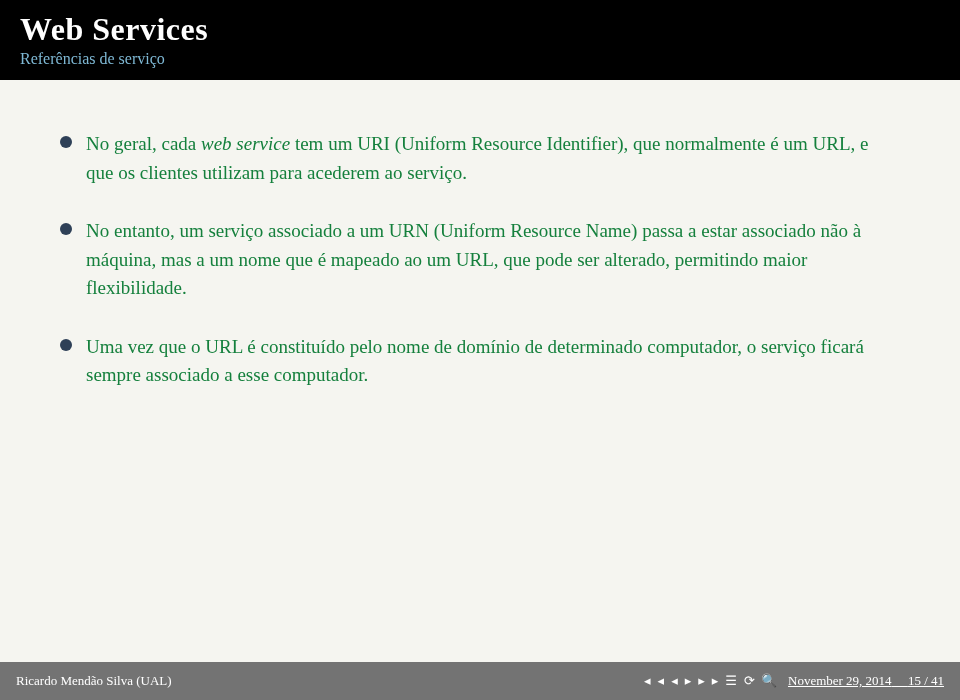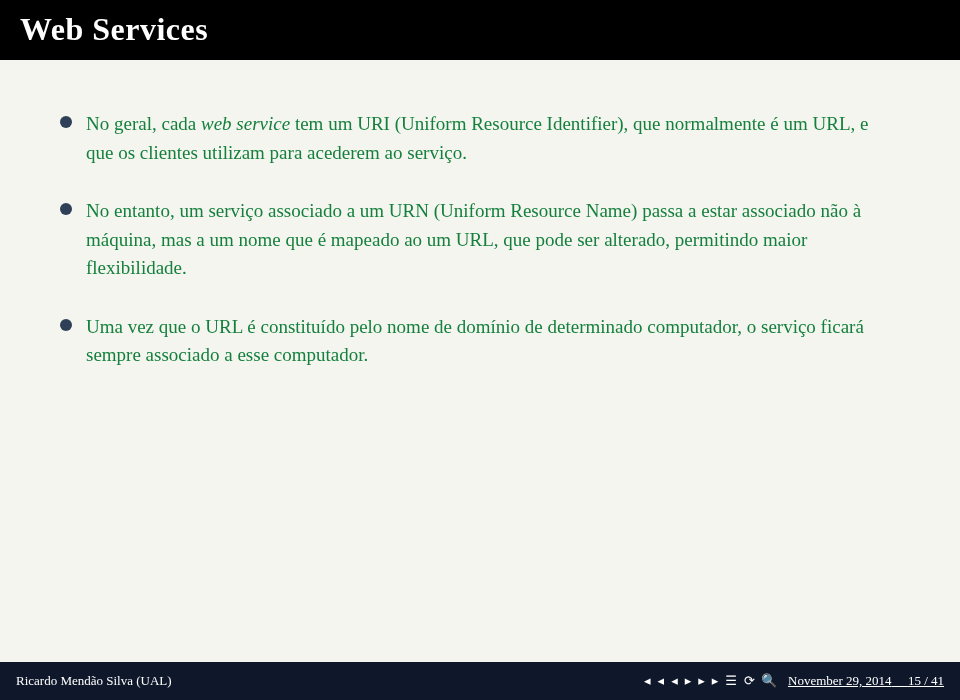--- a/index.html
+++ b/index.html
@@ -76,21 +76,21 @@
 
     .bullet-text {
       flex: 1;
     }
 
     .bullet-text em {
       font-style: italic;
     }
 
     .footer {
-      background: #0f172a;
+      background: #737373;
       color: white;
       display: flex;
       align-items: center;
       padding: 6px 16px;
       font-size: 13px;
       font-family: 'Computer Modern', Georgia, serif;
       flex-shrink: 0;
       height: 38px;
     }
 
@@ -131,20 +131,21 @@
     .footer-page {
       white-space: nowrap;
       text-decoration: underline;
     }
   </style>
 </head>
 <body>
 
 <div class="header">
   <div class="header-title">Web Services</div>
+  <div class="header-subtitle">Referências de serviço</div>
 </div>
 
 <div class="main-content">
   <ul class="bullet-list">
     <li class="bullet-item">
       <div class="bullet-dot"></div>
       <div class="bullet-text">
         No geral, cada <em>web service</em> tem um URI (Uniform Resource Identifier), que normalmente é um URL, e que os clientes utilizam para acederem ao serviço.
       </div>
     </li>

